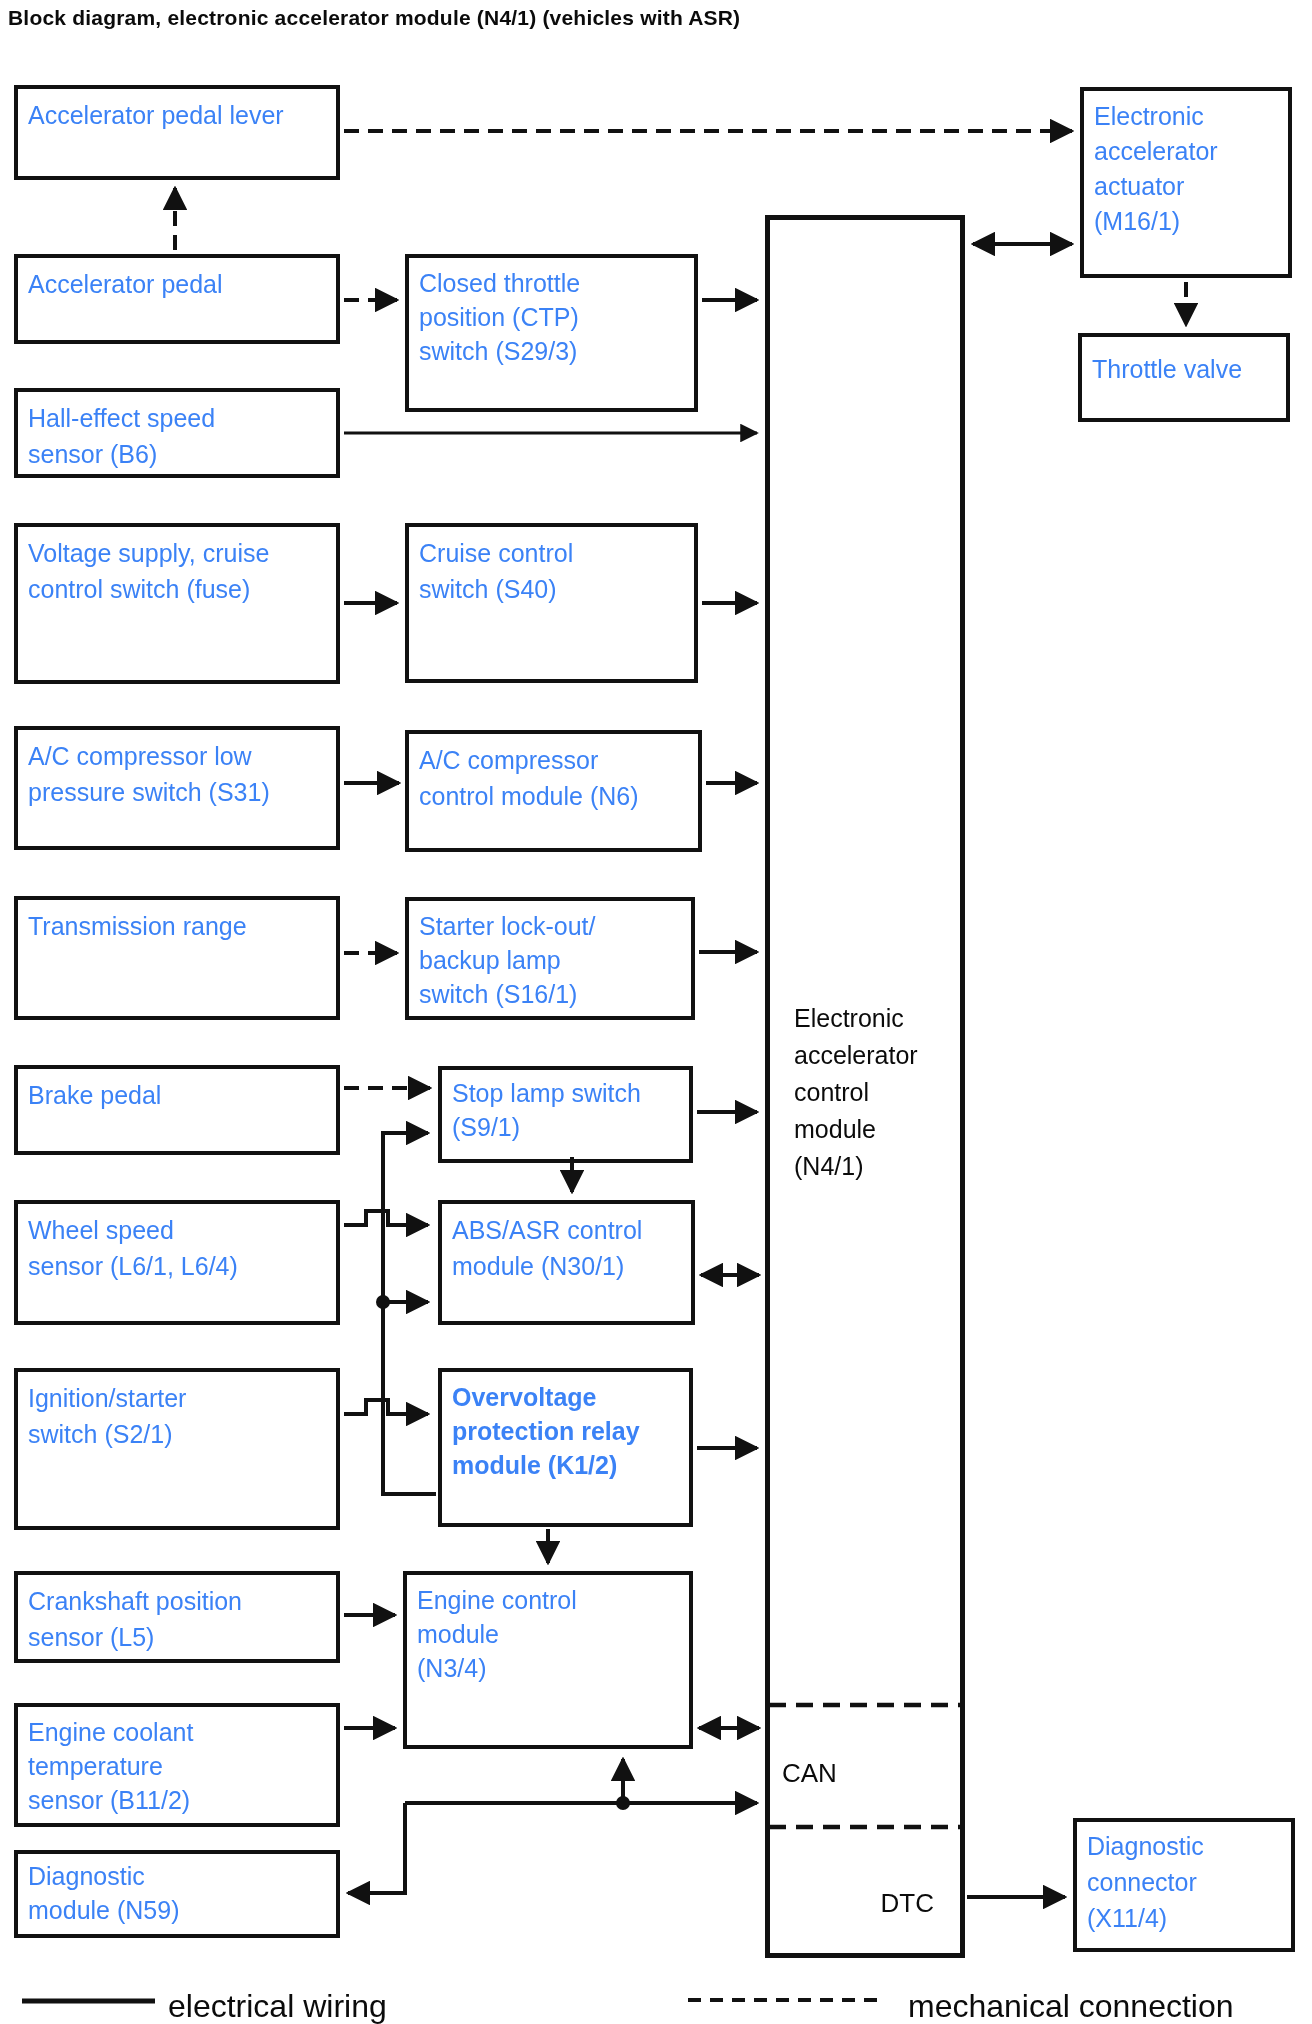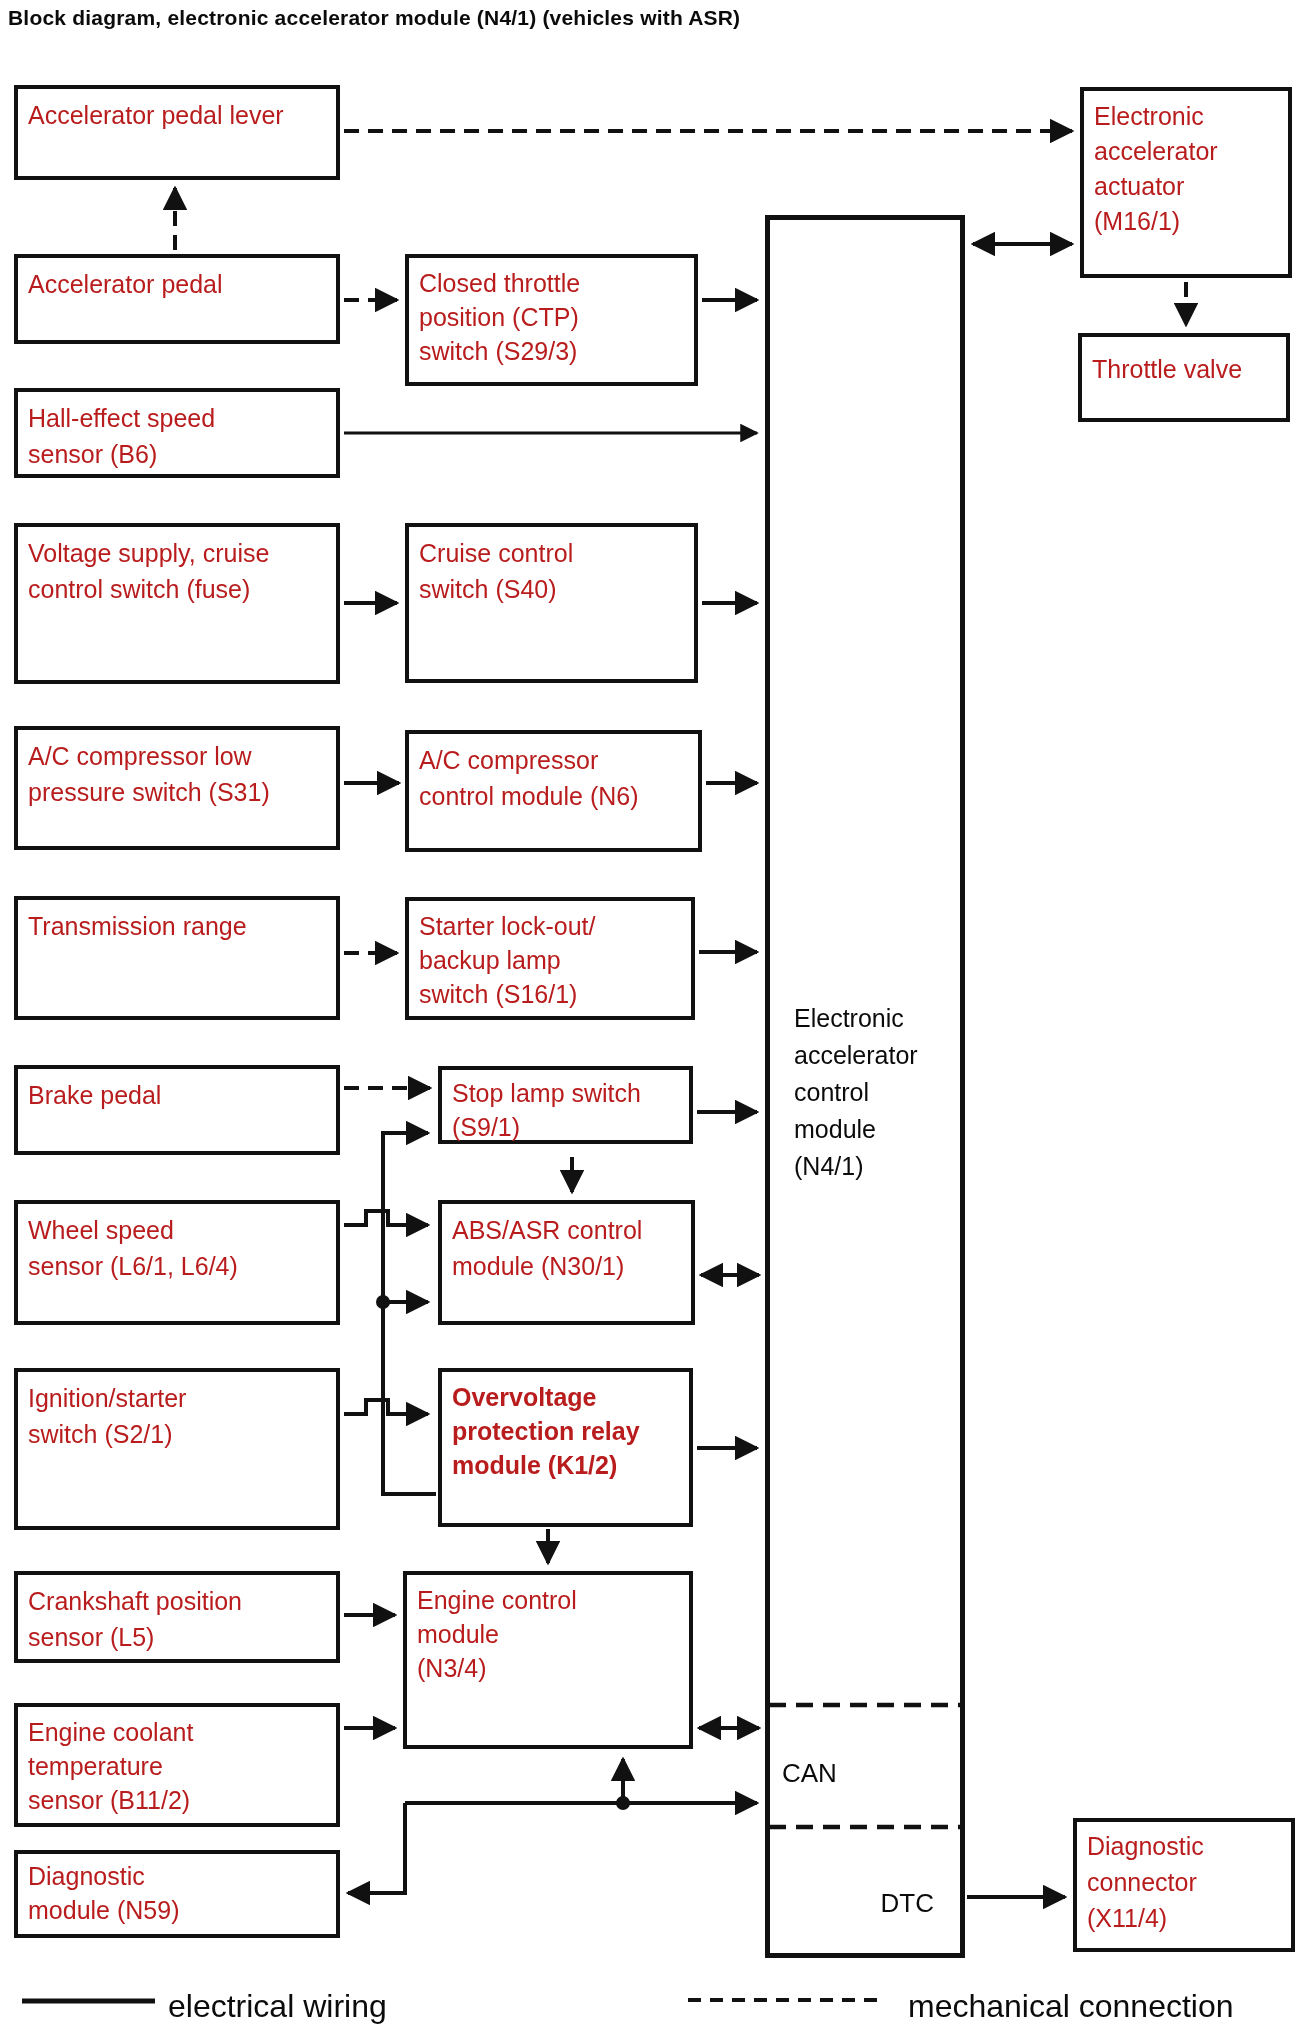--- a/index.html
+++ b/index.html
@@ -3,21 +3,21 @@
 <meta charset="utf-8">
 <style>
   html,body{margin:0;padding:0;background:#ffffff;}
   #page{position:relative;width:1312px;height:2024px;background:#ffffff;
         font-family:"Liberation Sans", sans-serif;color:#0b0b0b;overflow:hidden;border-radius:31px;}
   #wires{position:absolute;left:0;top:0;z-index:1;}
   .box{position:absolute;border:4px solid #111;background:transparent;
        box-sizing:border-box;z-index:2;}
   .box.thick{border-width:5px;}
   .lbl{display:block;white-space:pre-line;font-size:25px;line-height:36px;
-       padding:8px 6px 0 10px;color:#b91c1c;}
+       padding:8px 6px 0 10px;color:#3b82f6;}
   #title{position:absolute;left:8px;top:6px;font-size:21px;font-weight:bold;
          letter-spacing:0.2px;z-index:2;}
   .legend-text{position:absolute;font-size:32px;z-index:2;}
   .can-sub{position:absolute;left:163px;top:52px;right:0;bottom:0;
            border-left:4px dashed #111;border-top:4px dashed #111;}
   .can-sub-label{position:absolute;left:22px;top:54px;font-size:25px;}
   .tall-label{position:absolute;left:24px;top:780px;font-size:25px;
               line-height:37px;white-space:pre-line;}
   .can-label{position:absolute;left:12px;top:1538px;font-size:26px;}
   .dtc-label{position:absolute;right:26px;top:1668px;font-size:26px;}
@@ -133,39 +133,39 @@
   <div class="box" style="left:14px;top:1703px;width:326px;height:124px;">
     <span class="lbl" style="line-height:34px;">Engine coolant
 temperature
 sensor (B11/2)</span>
   </div>
   <div class="box" style="left:14px;top:1850px;width:326px;height:88px;">
     <span class="lbl" style="line-height:34px;padding-top:5px;">Diagnostic
 module (N59)</span>
   </div>
 
-  <div class="box" style="left:405px;top:254px;width:293px;height:132px;">
+  <div class="box" style="left:405px;top:254px;width:293px;height:158px;">
     <span class="lbl" style="line-height:34px;">Closed throttle
 position (CTP)
 switch (S29/3)</span>
   </div>
   <div class="box" style="left:405px;top:523px;width:293px;height:160px;">
     <span class="lbl">Cruise control
 switch (S40)</span>
   </div>
   <div class="box" style="left:405px;top:730px;width:297px;height:122px;">
     <span class="lbl">A/C compressor
 control module (N6)</span>
   </div>
   <div class="box" style="left:405px;top:897px;width:290px;height:123px;">
     <span class="lbl" style="line-height:34px;">Starter lock-out/
 backup lamp
 switch (S16/1)</span>
   </div>
-  <div class="box" style="left:438px;top:1066px;width:255px;height:78px;">
+  <div class="box" style="left:438px;top:1066px;width:255px;height:97px;">
     <span class="lbl" style="line-height:34px;padding-top:6px;">Stop lamp switch
 (S9/1)</span>
   </div>
   <div class="box" style="left:438px;top:1200px;width:257px;height:125px;">
     <span class="lbl">ABS/ASR control
 module (N30/1)</span>
   </div>
   <div class="box" style="left:438px;top:1368px;width:255px;height:159px;font-weight:bold;">
     <span class="lbl" style="line-height:34px;">Overvoltage
 protection relay

